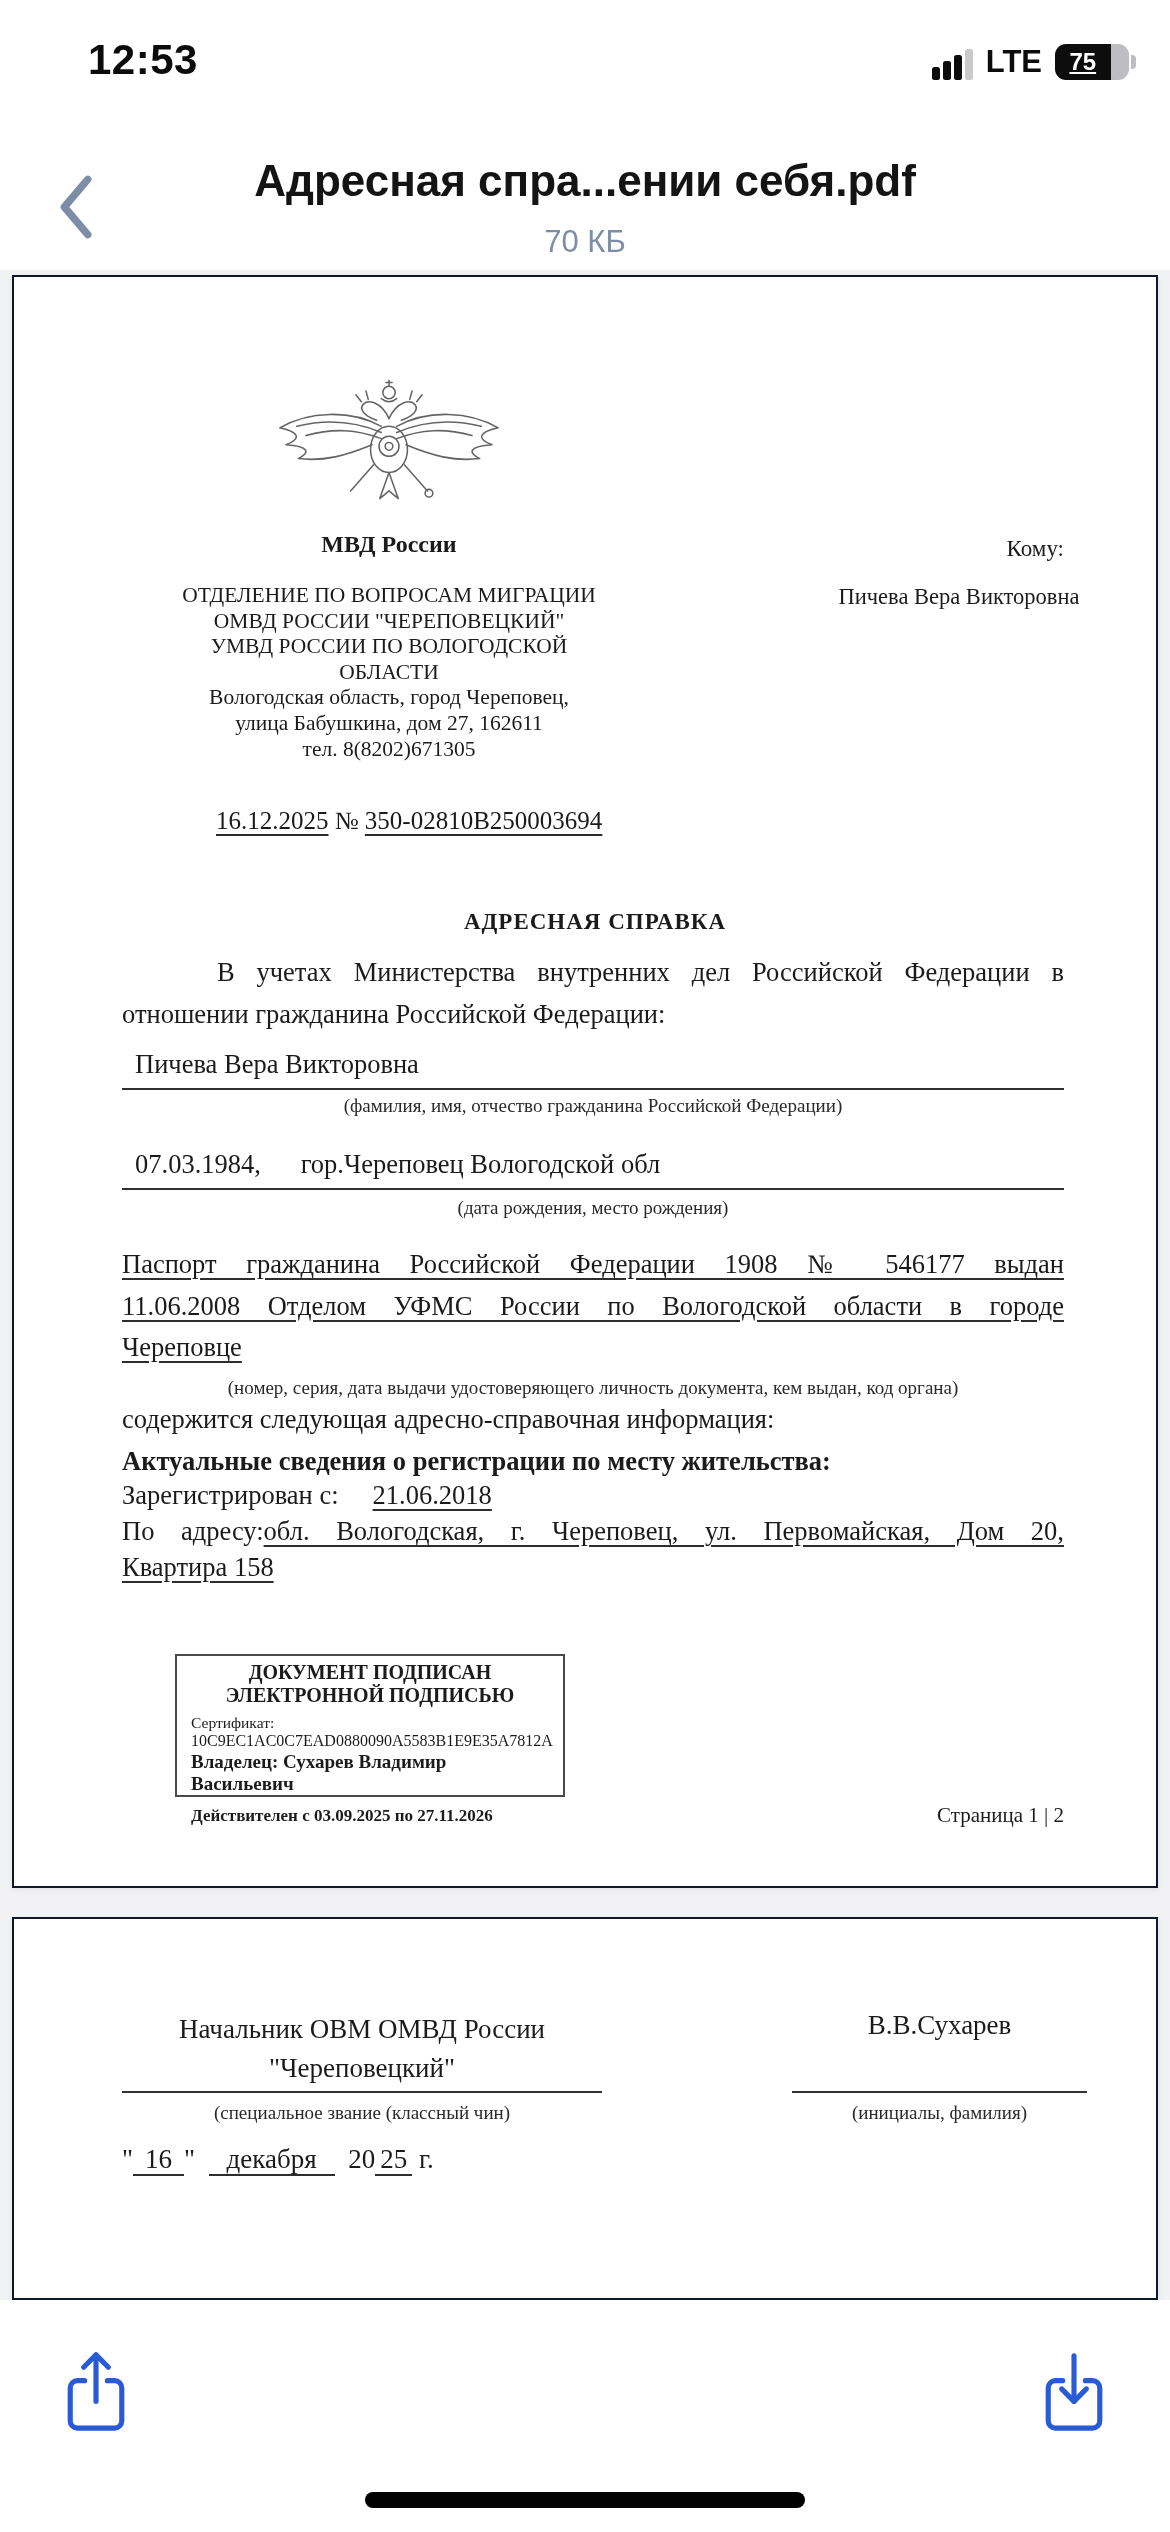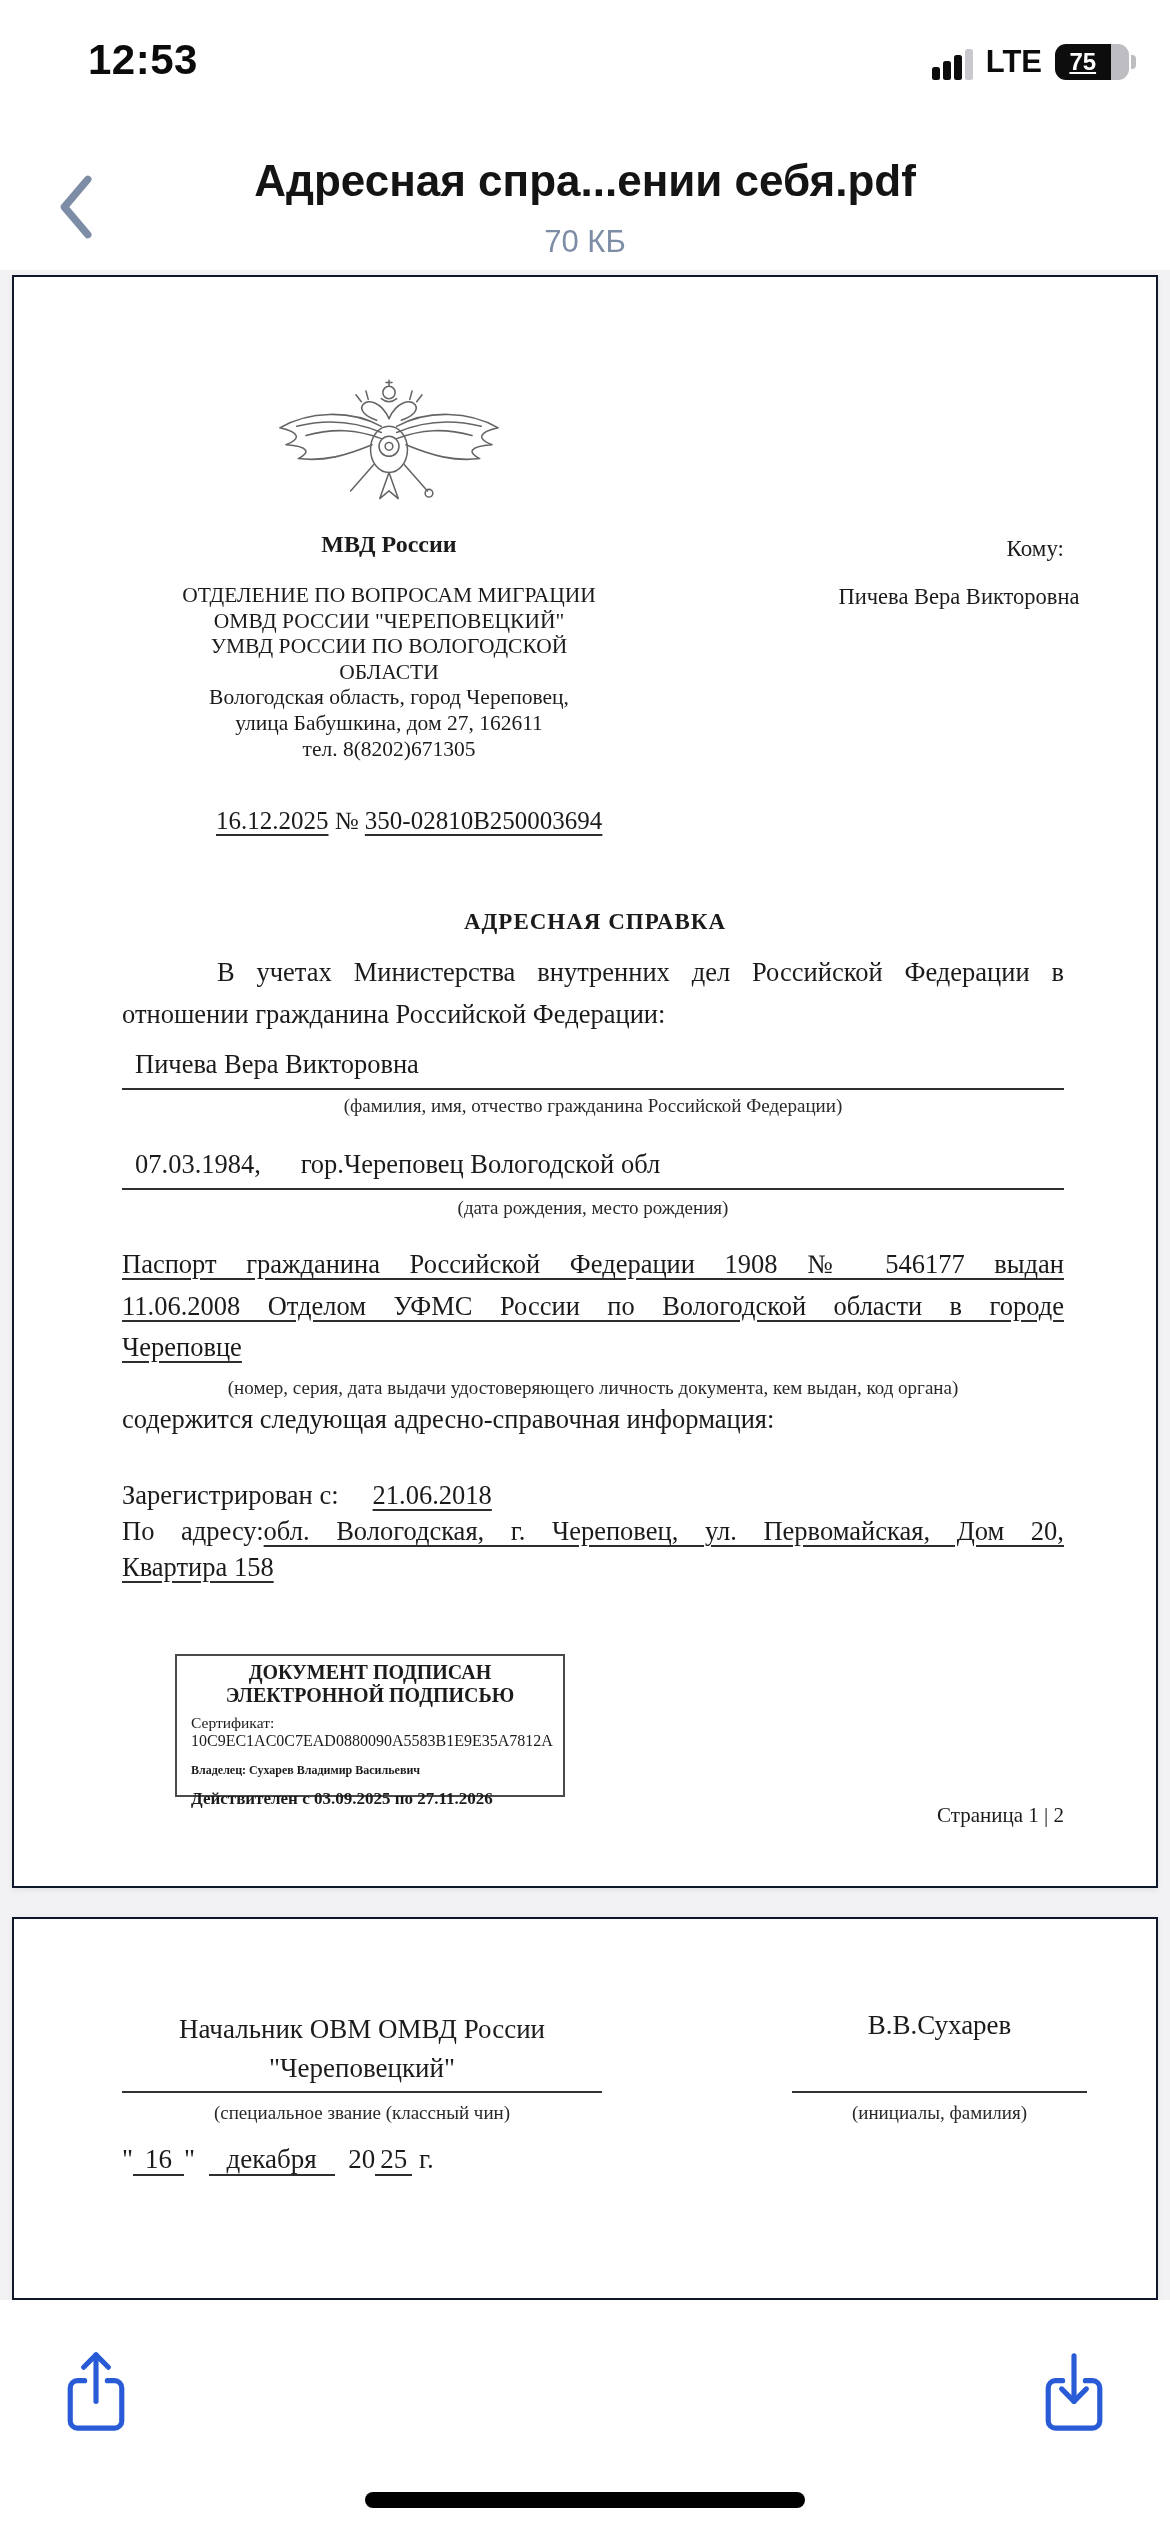--- a/index.html
+++ b/index.html
@@ -56,21 +56,21 @@
   .actual { left:108px; top:1169px; width:942px; font-size:26.5px; font-weight:700; }
   .registered { left:108px; top:1203px; width:942px; font-size:26.5px; }
   .reg-date { margin-left:26px; padding:0 8px; }
   .addr1 { left:108px; top:1239px; width:942px; font-size:26.5px; }
   .addr2 { left:108px; top:1275px; width:942px; font-size:26.5px; }
 
   .sigbox { left:161px; top:1377px; width:390px; height:143px; border:2px solid #4a4a4a; padding:5px 14px 0 14px; }
   .sig-title { text-align:center; font-size:20px; font-weight:700; line-height:23px; }
   .sig-label { font-size:15.5px; margin-top:7px; }
   .sig-value { font-size:16px; }
-  .sig-owner { font-size:12px; font-weight:700; margin-top:13px; }
+  .sig-owner { font-size:19px; font-weight:700; margin-top:1px; }
   .sig-valid { font-size:17px; font-weight:700; margin-top:11px; }
 
   .pg-footer { left:108px; top:1526px; width:942px; text-align:right; font-size:21px; }
 
   
   .chief { left:108px; top:91px; width:480px; text-align:center; font-size:27px; line-height:39px; }
   .rule-l { left:108px; top:172px; width:480px; border-top:2.5px solid #333; height:0; }
   .chief-cap { left:108px; top:183px; width:480px; text-align:center; }
   .sign-name { left:778px; top:91px; width:295px; text-align:center; font-size:27px; }
   .rule-r { left:778px; top:172px; width:295px; border-top:2.5px solid #333; height:0; }
@@ -182,20 +182,21 @@
     <div class="abs cap birth-cap">(дата рождения, место рождения)</div>
 
     <div class="abs passport">
       <div class="jl"><span class="u2">Паспорт гражданина Российской Федерации 1908 № 546177 выдан</span></div>
       <div class="jl"><span class="u2">11.06.2008 Отделом УФМС России по Вологодской области в городе</span></div>
       <div><span class="u2">Череповце</span></div>
     </div>
     <div class="abs cap pass-cap">(номер, серия, дата выдачи удостоверяющего личность документа, кем выдан, код органа)</div>
 
     <div class="abs contains">содержится следующая адресно-справочная информация:</div>
+    <div class="abs actual">Актуальные сведения о регистрации по месту жительства:</div>
 
     <div class="abs registered">
       <span>Зарегистрирован с:</span><span class="u2 reg-date">21.06.2018</span>
     </div>
 
     <div class="abs addr1 jl">
       <span>По адресу:</span><span class="u2">обл. Вологодская, г. Череповец, ул. Первомайская, Дом 20,</span>
     </div>
     <div class="abs addr2">
       <span class="u2">Квартира 158</span>

